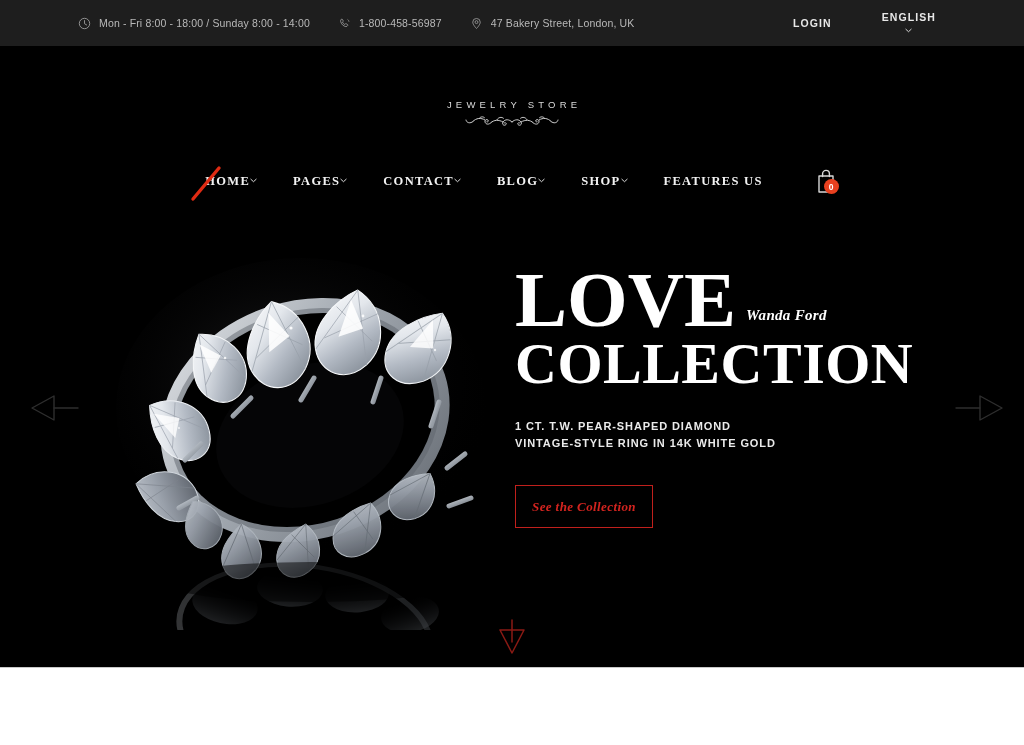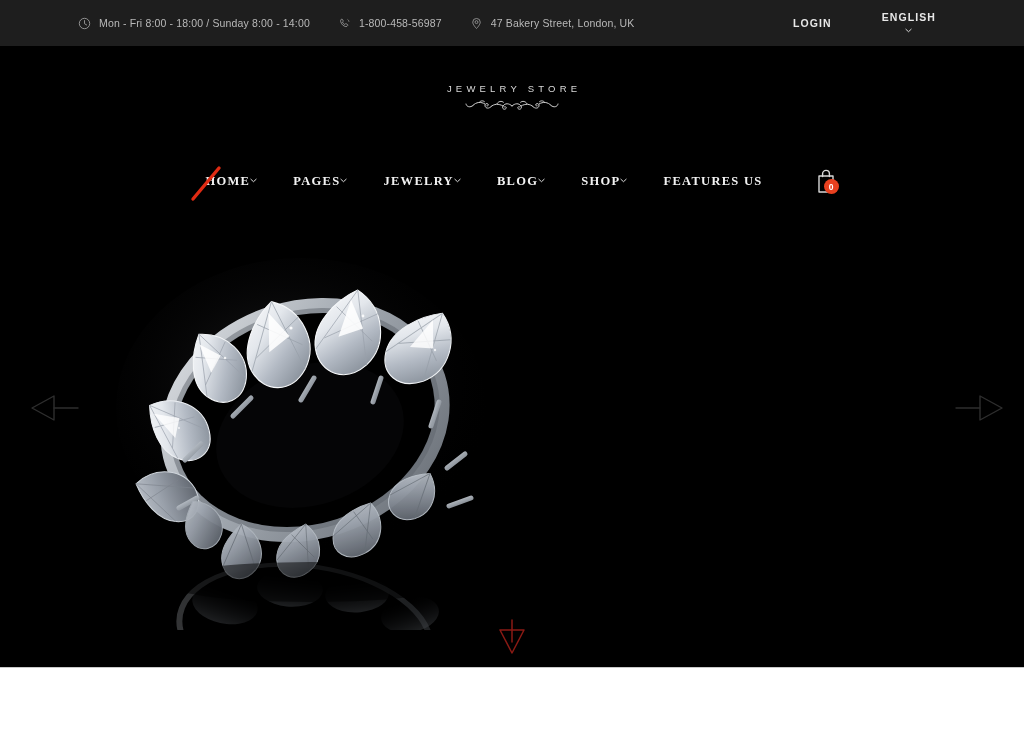--- a/index.html
+++ b/index.html
@@ -67,21 +67,21 @@
     font-family:"Liberation Serif", serif;
     font-size:42px; line-height:42px;
     color:#ffffff; letter-spacing:8px;
     text-indent:8px;
     font-weight:normal;
   }
   .logo-sub {
     font-family:"Liberation Sans", sans-serif;
     font-size:9.5px; color:#d9d9d9;
     letter-spacing:4.2px; text-indent:4.2px;
-    margin-top:11px;
+    margin-top:27px;
   }
   .logo-orn { margin-top:4px; display:flex; justify-content:center; }
   .logo-orn svg { display:block; }
 
   
   .nav {
     position:absolute; left:0; top:168px; width:1024px;
     display:flex; align-items:center; justify-content:center;
     gap:0; z-index:30;
   }
@@ -279,21 +279,21 @@
       <span class="nav-link">
         <span>PAGES</span>
         <span class="caret">
           <svg viewBox="0 0 10 10" width="7" height="7">
               <path d="M1.2 3.2 5 6.7l3.8-3.5" fill="none" stroke="#f2f2f2" stroke-width="1.3" stroke-linecap="round" stroke-linejoin="round"></path>
             </svg>
         </span>
       </span>
 
       <span class="nav-link">
-        <span>JEWELRY</span>
+        <span>CONTACT</span>
         <span class="caret">
           <svg viewBox="0 0 10 10" width="7" height="7">
               <path d="M1.2 3.2 5 6.7l3.8-3.5" fill="none" stroke="#f2f2f2" stroke-width="1.3" stroke-linecap="round" stroke-linejoin="round"></path>
             </svg>
         </span>
       </span>
 
       <span class="nav-link">
         <span>BLOG</span>
         <span class="caret">
@@ -466,20 +466,34 @@
           <circle cx="258" cy="86" r="1.4" opacity=".85"></circle>
           <circle cx="120" cy="128" r="1.3" opacity=".8"></circle>
           <circle cx="330" cy="120" r="1.2" opacity=".75"></circle>
           <circle cx="74" cy="198" r="1.1" opacity=".7"></circle>
         </g>
 
         <ellipse cx="206" cy="352" rx="150" ry="20" fill="#000" opacity=".5"></ellipse>
       </svg>
     </div>
 
+    <div class="hero-copy">
+      <div class="hero-line1">
+        <span class="hero-love">LOVE</span>
+        <span class="hero-author">Wanda Ford</span>
+      </div>
+      <div class="hero-collection">COLLECTION</div>
+      <div class="hero-sub">
+        <div>1 CT. T.W. PEAR-SHAPED DIAMOND</div>
+        <div>VINTAGE-STYLE RING IN 14K WHITE GOLD</div>
+      </div>
+      <div class="hero-btn">
+        <span class="hero-btn-label">See the Collection</span>
+      </div>
+    </div>
 
     <div class="arrow prev">
       <span>
         <svg width="56" height="36" viewBox="0 0 56 36">
           <path d="M26 6 L4 18 L26 30 Z" fill="none" stroke="#2e2e2e" stroke-width="1.4" stroke-linejoin="round"></path>
           <path d="M26 18 L50 18" stroke="#2e2e2e" stroke-width="1.4" stroke-linecap="round"></path>
         </svg>
       </span>
     </div>
 

